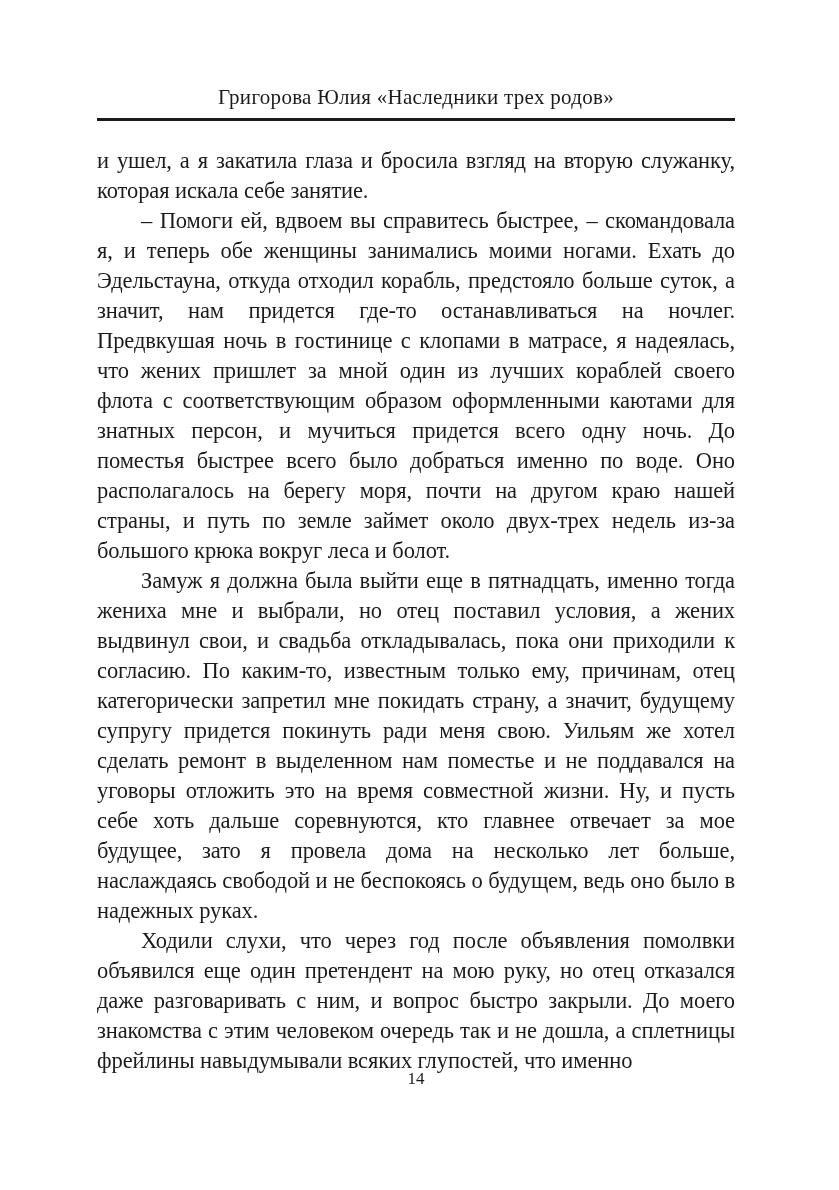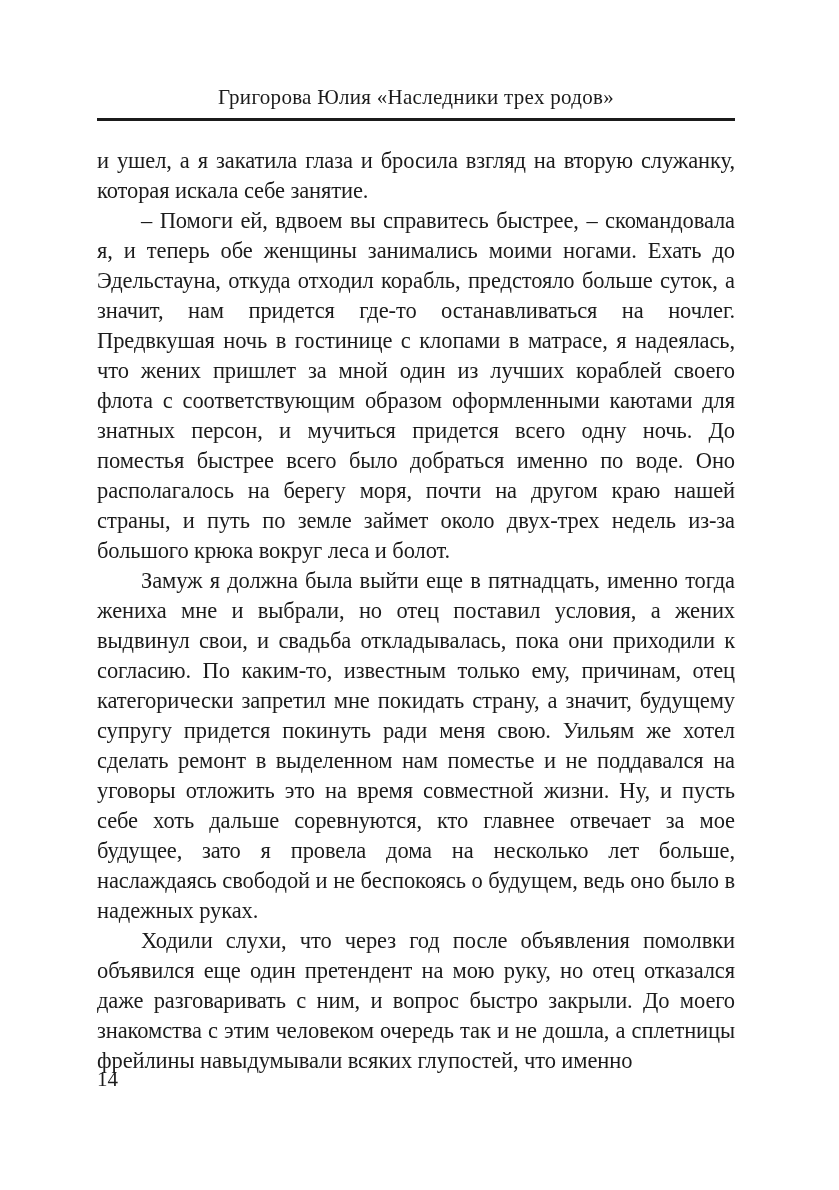--- a/index.html
+++ b/index.html
@@ -51,22 +51,22 @@
     padding: 0;
   }
   .body-text p.indent {
     text-indent: 44px;
   }
   .page-number {
     position: absolute;
     top: 1066px;
     left: 97px;
     width: 638px;
-    text-align: left;
-    font-size: 21px;
+    text-align: center;
+    font-size: 17px;
     line-height: 26px;
   }
 </style>
 </head>
 <body>
 
 <div class="page" style="--ink: #1b1b1b; --bg: #ffffff;">
   <div class="content">
     <header>
       <div class="running-title">Григорова Юлия «Наследники трех родов»</div>

